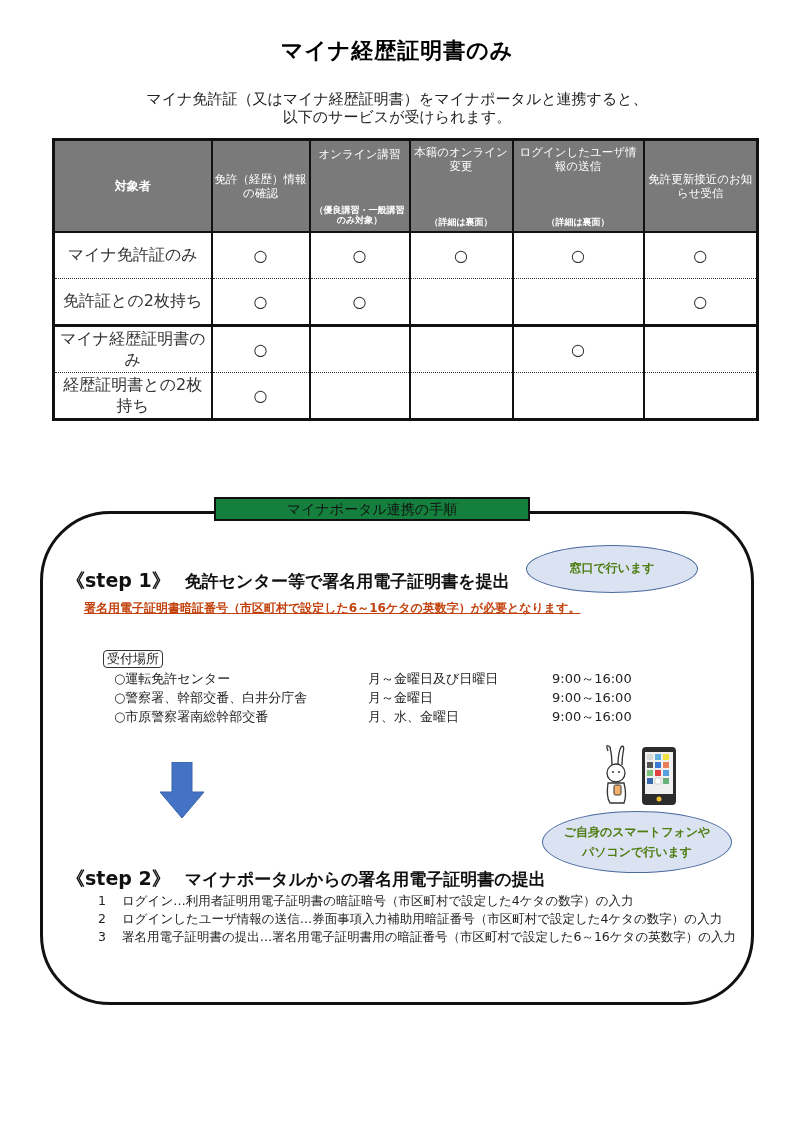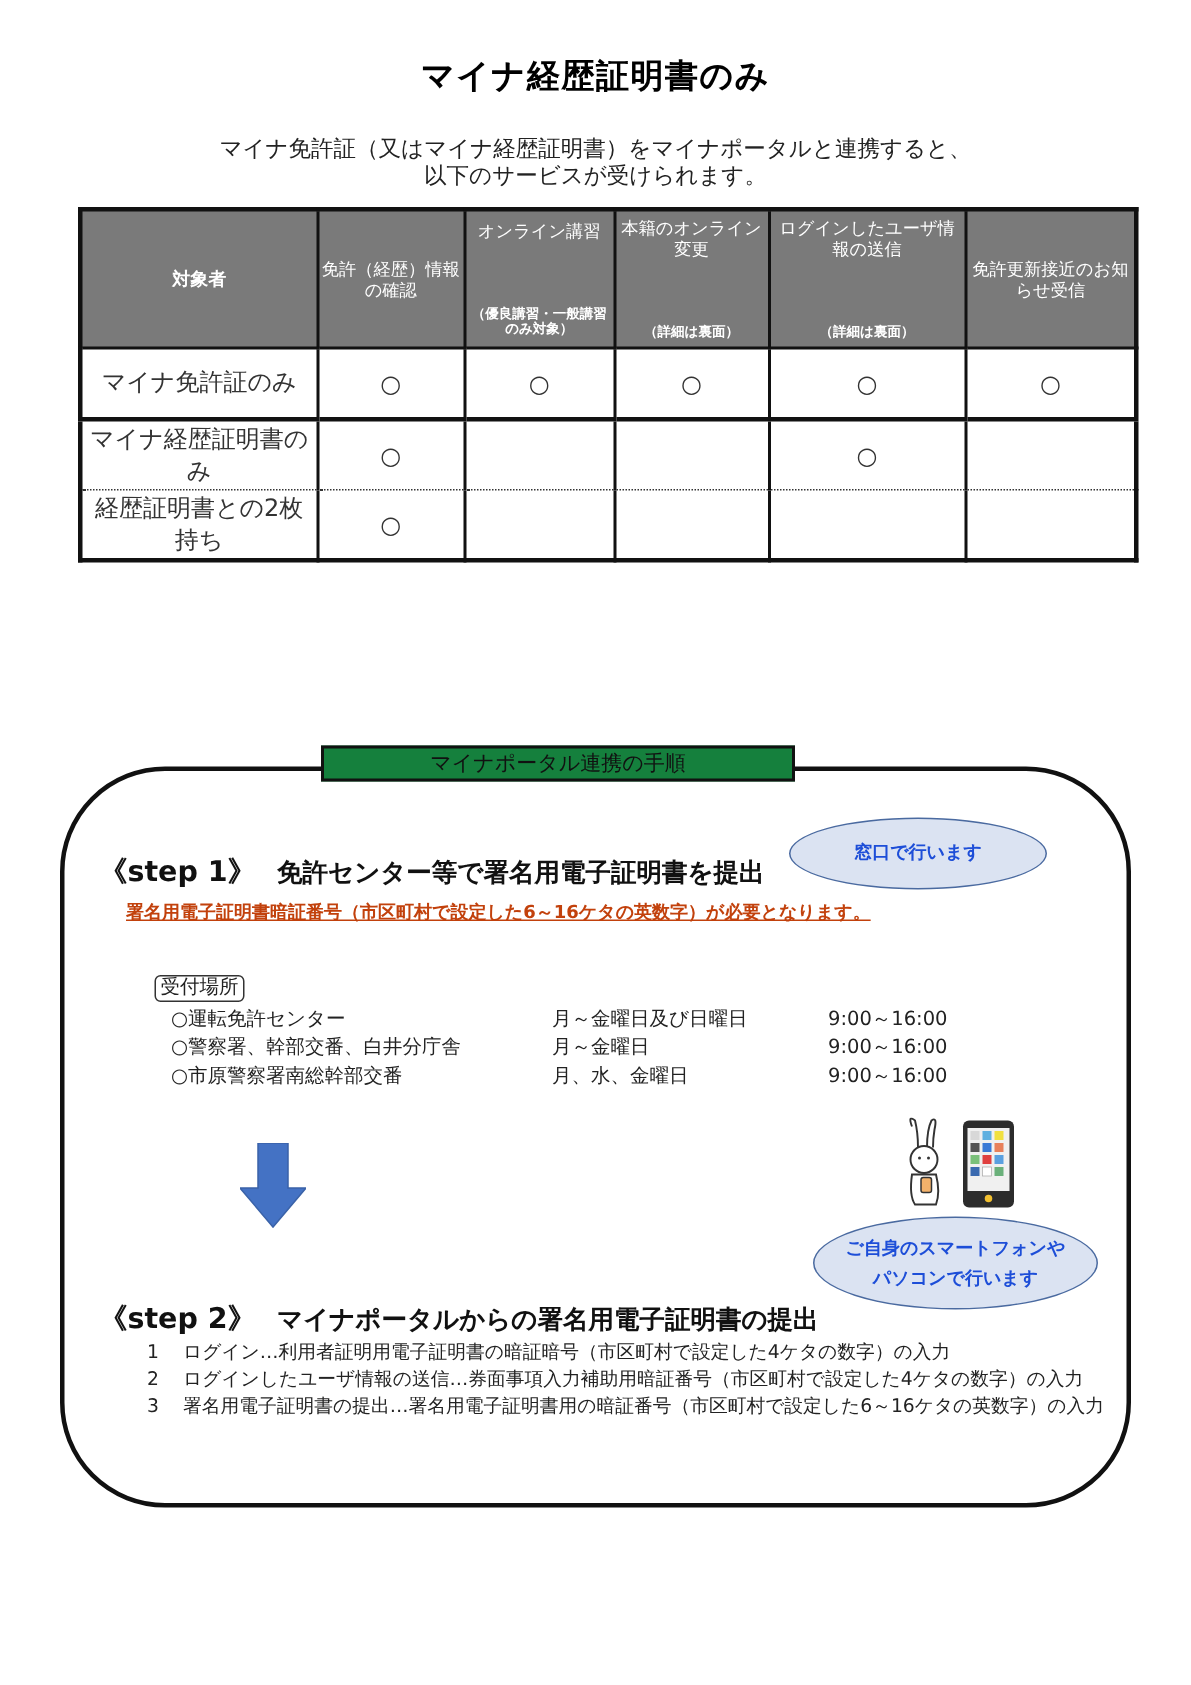--- a/index.html
+++ b/index.html
@@ -26,21 +26,21 @@
 
   .frame { position:absolute; left:40px; top:511px; width:714px; height:494px;
            border:3px solid #111; border-radius:70px; box-sizing:border-box; }
   .frame-title { position:absolute; left:214px; top:497px; width:316px; height:24px;
                  background:#15803d; border:2px solid #111; box-sizing:border-box;
                  text-align:center; font-size:14px; line-height:21px; color:#111; }
 
   .step-title { position:absolute; font-size:17px; font-weight:bold; color:#111; }
   .step-title .step-no { font-size:19px; margin-right:14px; }
   .oval { position:absolute; background:#dbe3f2; border:1px solid #4a6aa0; border-radius:50%;
-          text-align:center; font-size:12px; font-weight:bold; color:#1d4ed8; }
+          text-align:center; font-size:12px; font-weight:bold; color:#4d7c0f; }
   .req { position:absolute; left:84px; top:600px; font-size:12px; font-weight:bold;
          text-decoration:underline; color:#c2410c; }
   .venue-label { position:absolute; left:103px; top:650px; font-size:13px;
                  border:1px solid #333; border-radius:4px; padding:0 3px; line-height:16px; }
   .venue-row { position:absolute; left:114px; font-size:13px; color:#222; }
   .venue-row span { position:absolute; white-space:nowrap; }
   .arrow { position:absolute; left:160px; top:762px; }
   .illus { position:absolute; left:596px; top:745px; }
   .steps2 { position:absolute; left:98px; top:892px; width:640px; font-size:12.5px; line-height:18px; color:#222; }
   .steps2 .item { display:flex; }
@@ -74,20 +74,28 @@
       <th><span>免許更新接近のお知らせ受信</span></th>
     </tr>
   </thead>
   <tbody>
     <tr class="r-top">
       <td>マイナ免許証のみ</td>
       <td class="mark">○</td>
       <td class="mark">○</td>
       <td class="mark">○</td>
       <td class="mark">○</td>
+      <td class="mark">○</td>
+    </tr>
+    <tr class="r-bot">
+      <td>免許証との2枚持ち</td>
+      <td class="mark">○</td>
+      <td class="mark">○</td>
+      <td class="mark"></td>
+      <td class="mark"></td>
       <td class="mark">○</td>
     </tr>
     <tr class="r-top group2">
       <td>マイナ経歴証明書のみ</td>
       <td class="mark">○</td>
       <td class="mark"></td>
       <td class="mark"></td>
       <td class="mark">○</td>
       <td class="mark"></td>
     </tr>

